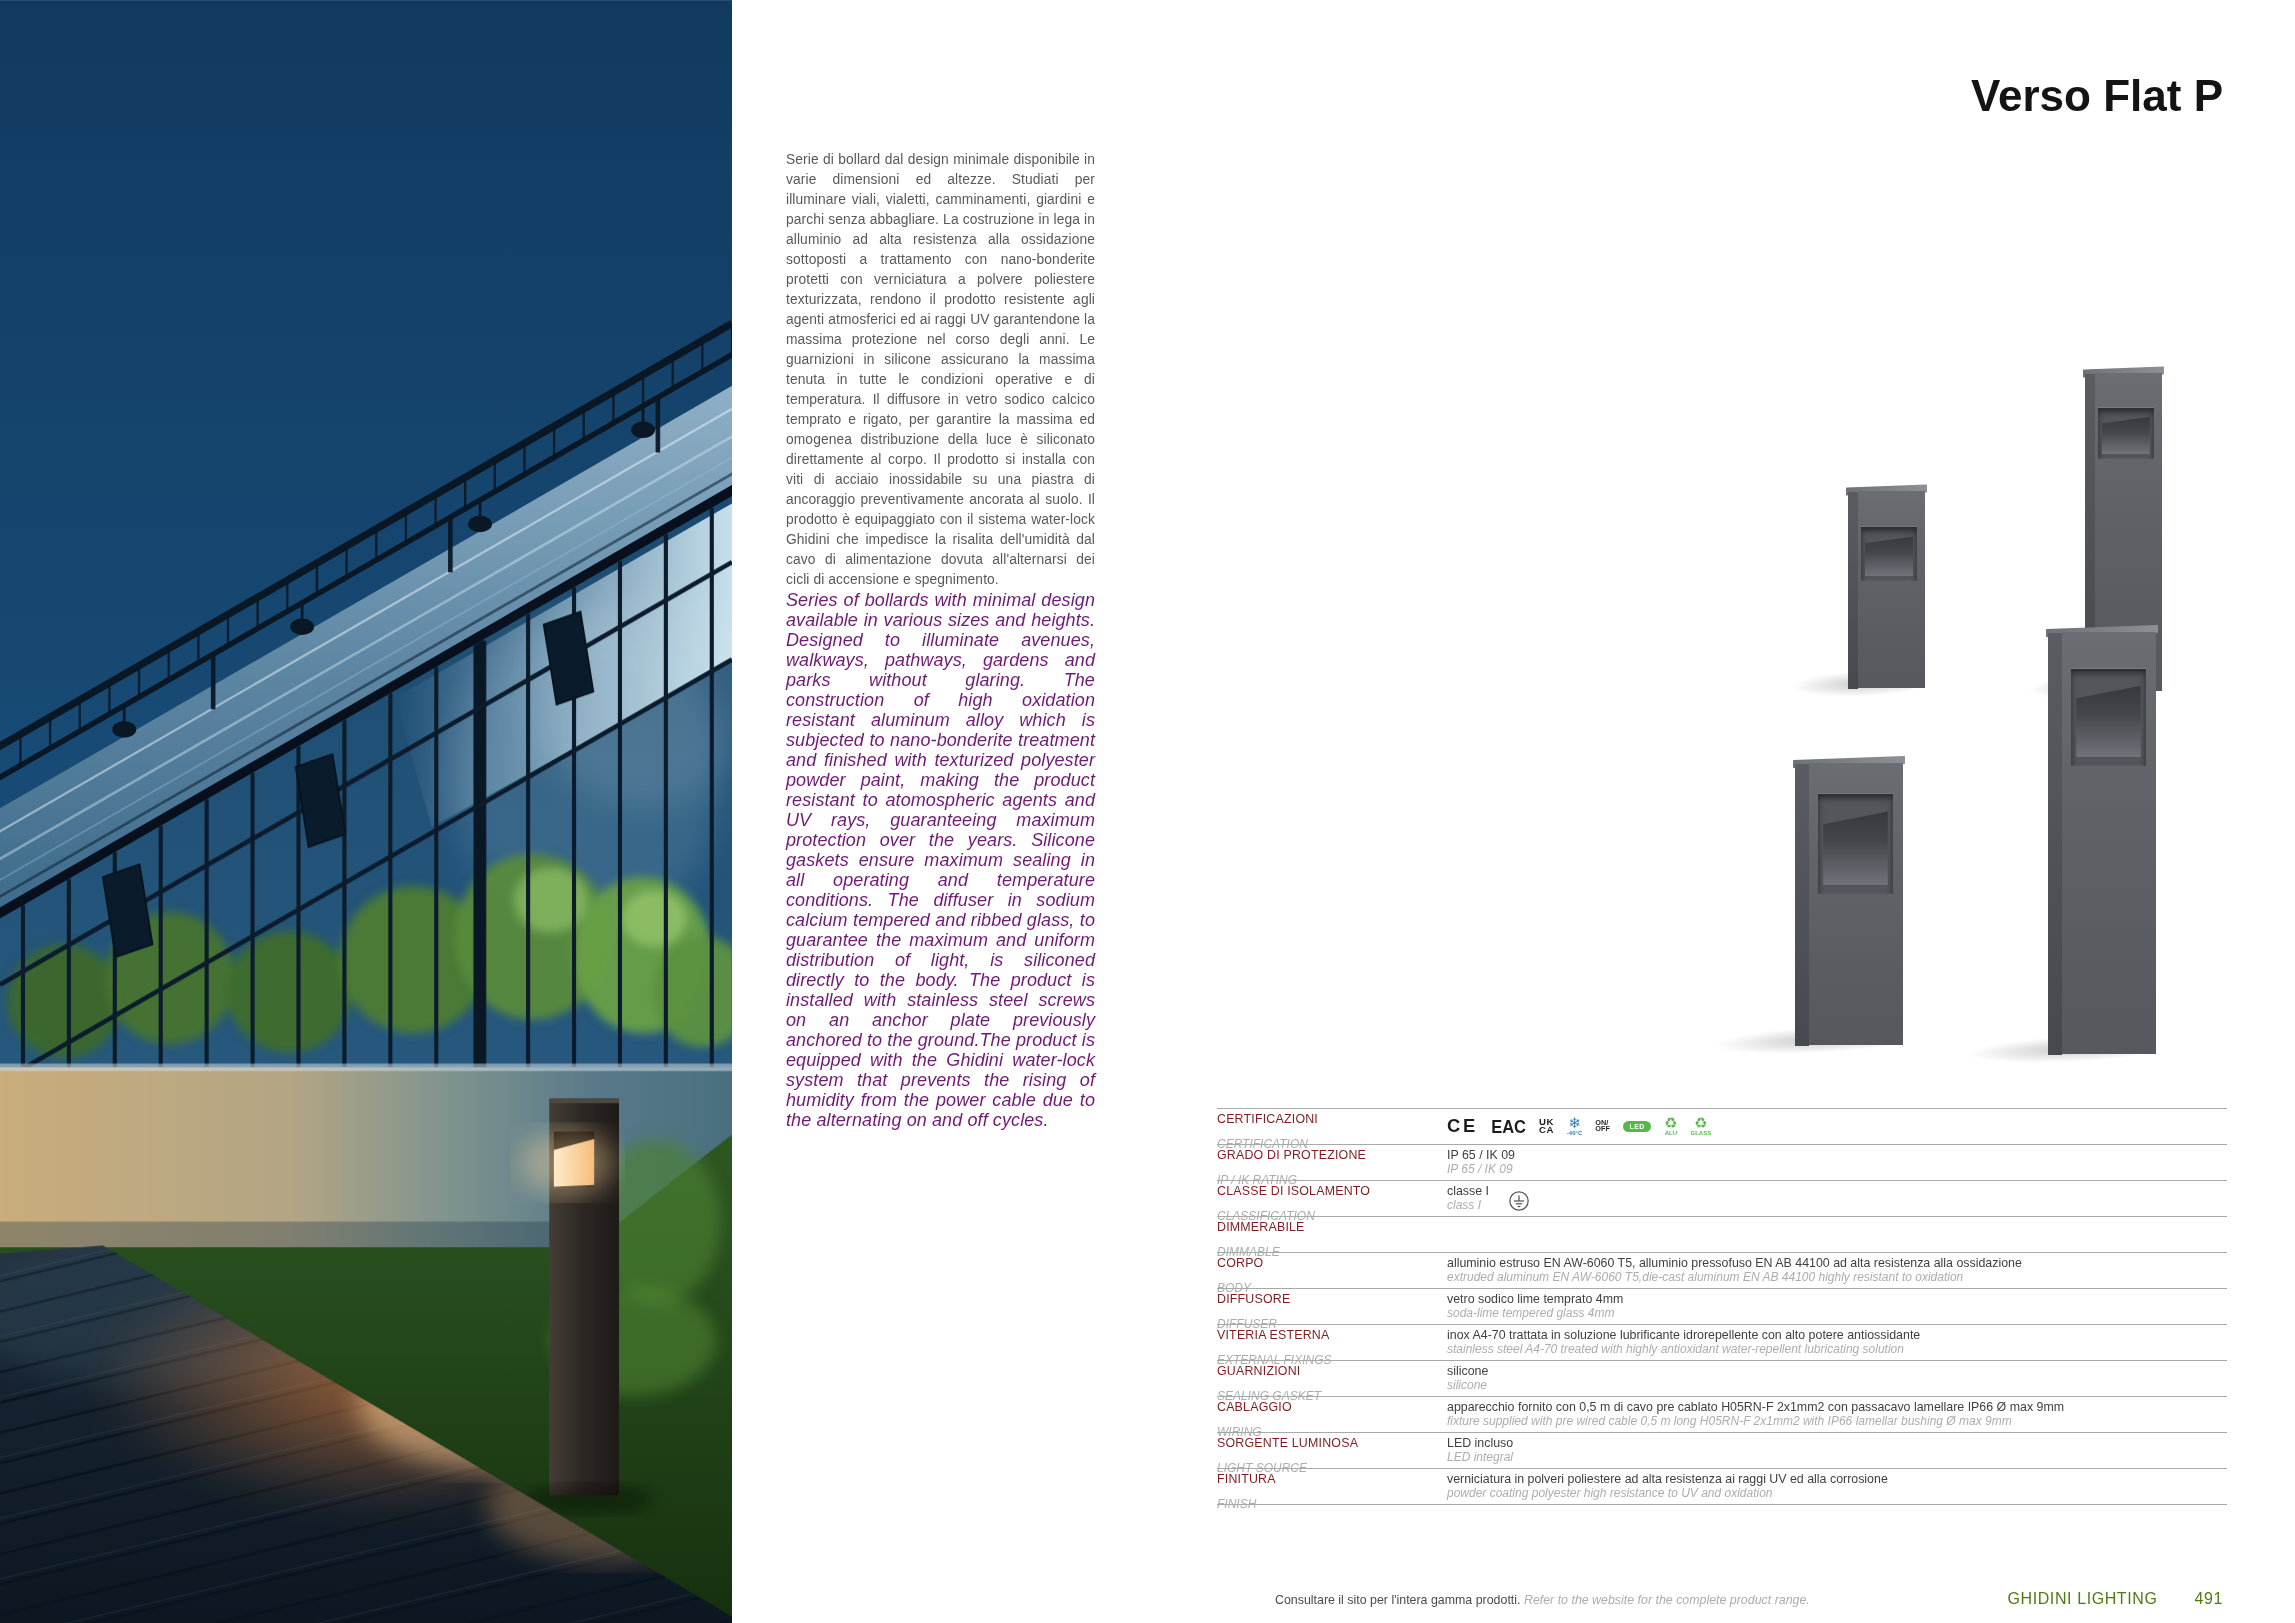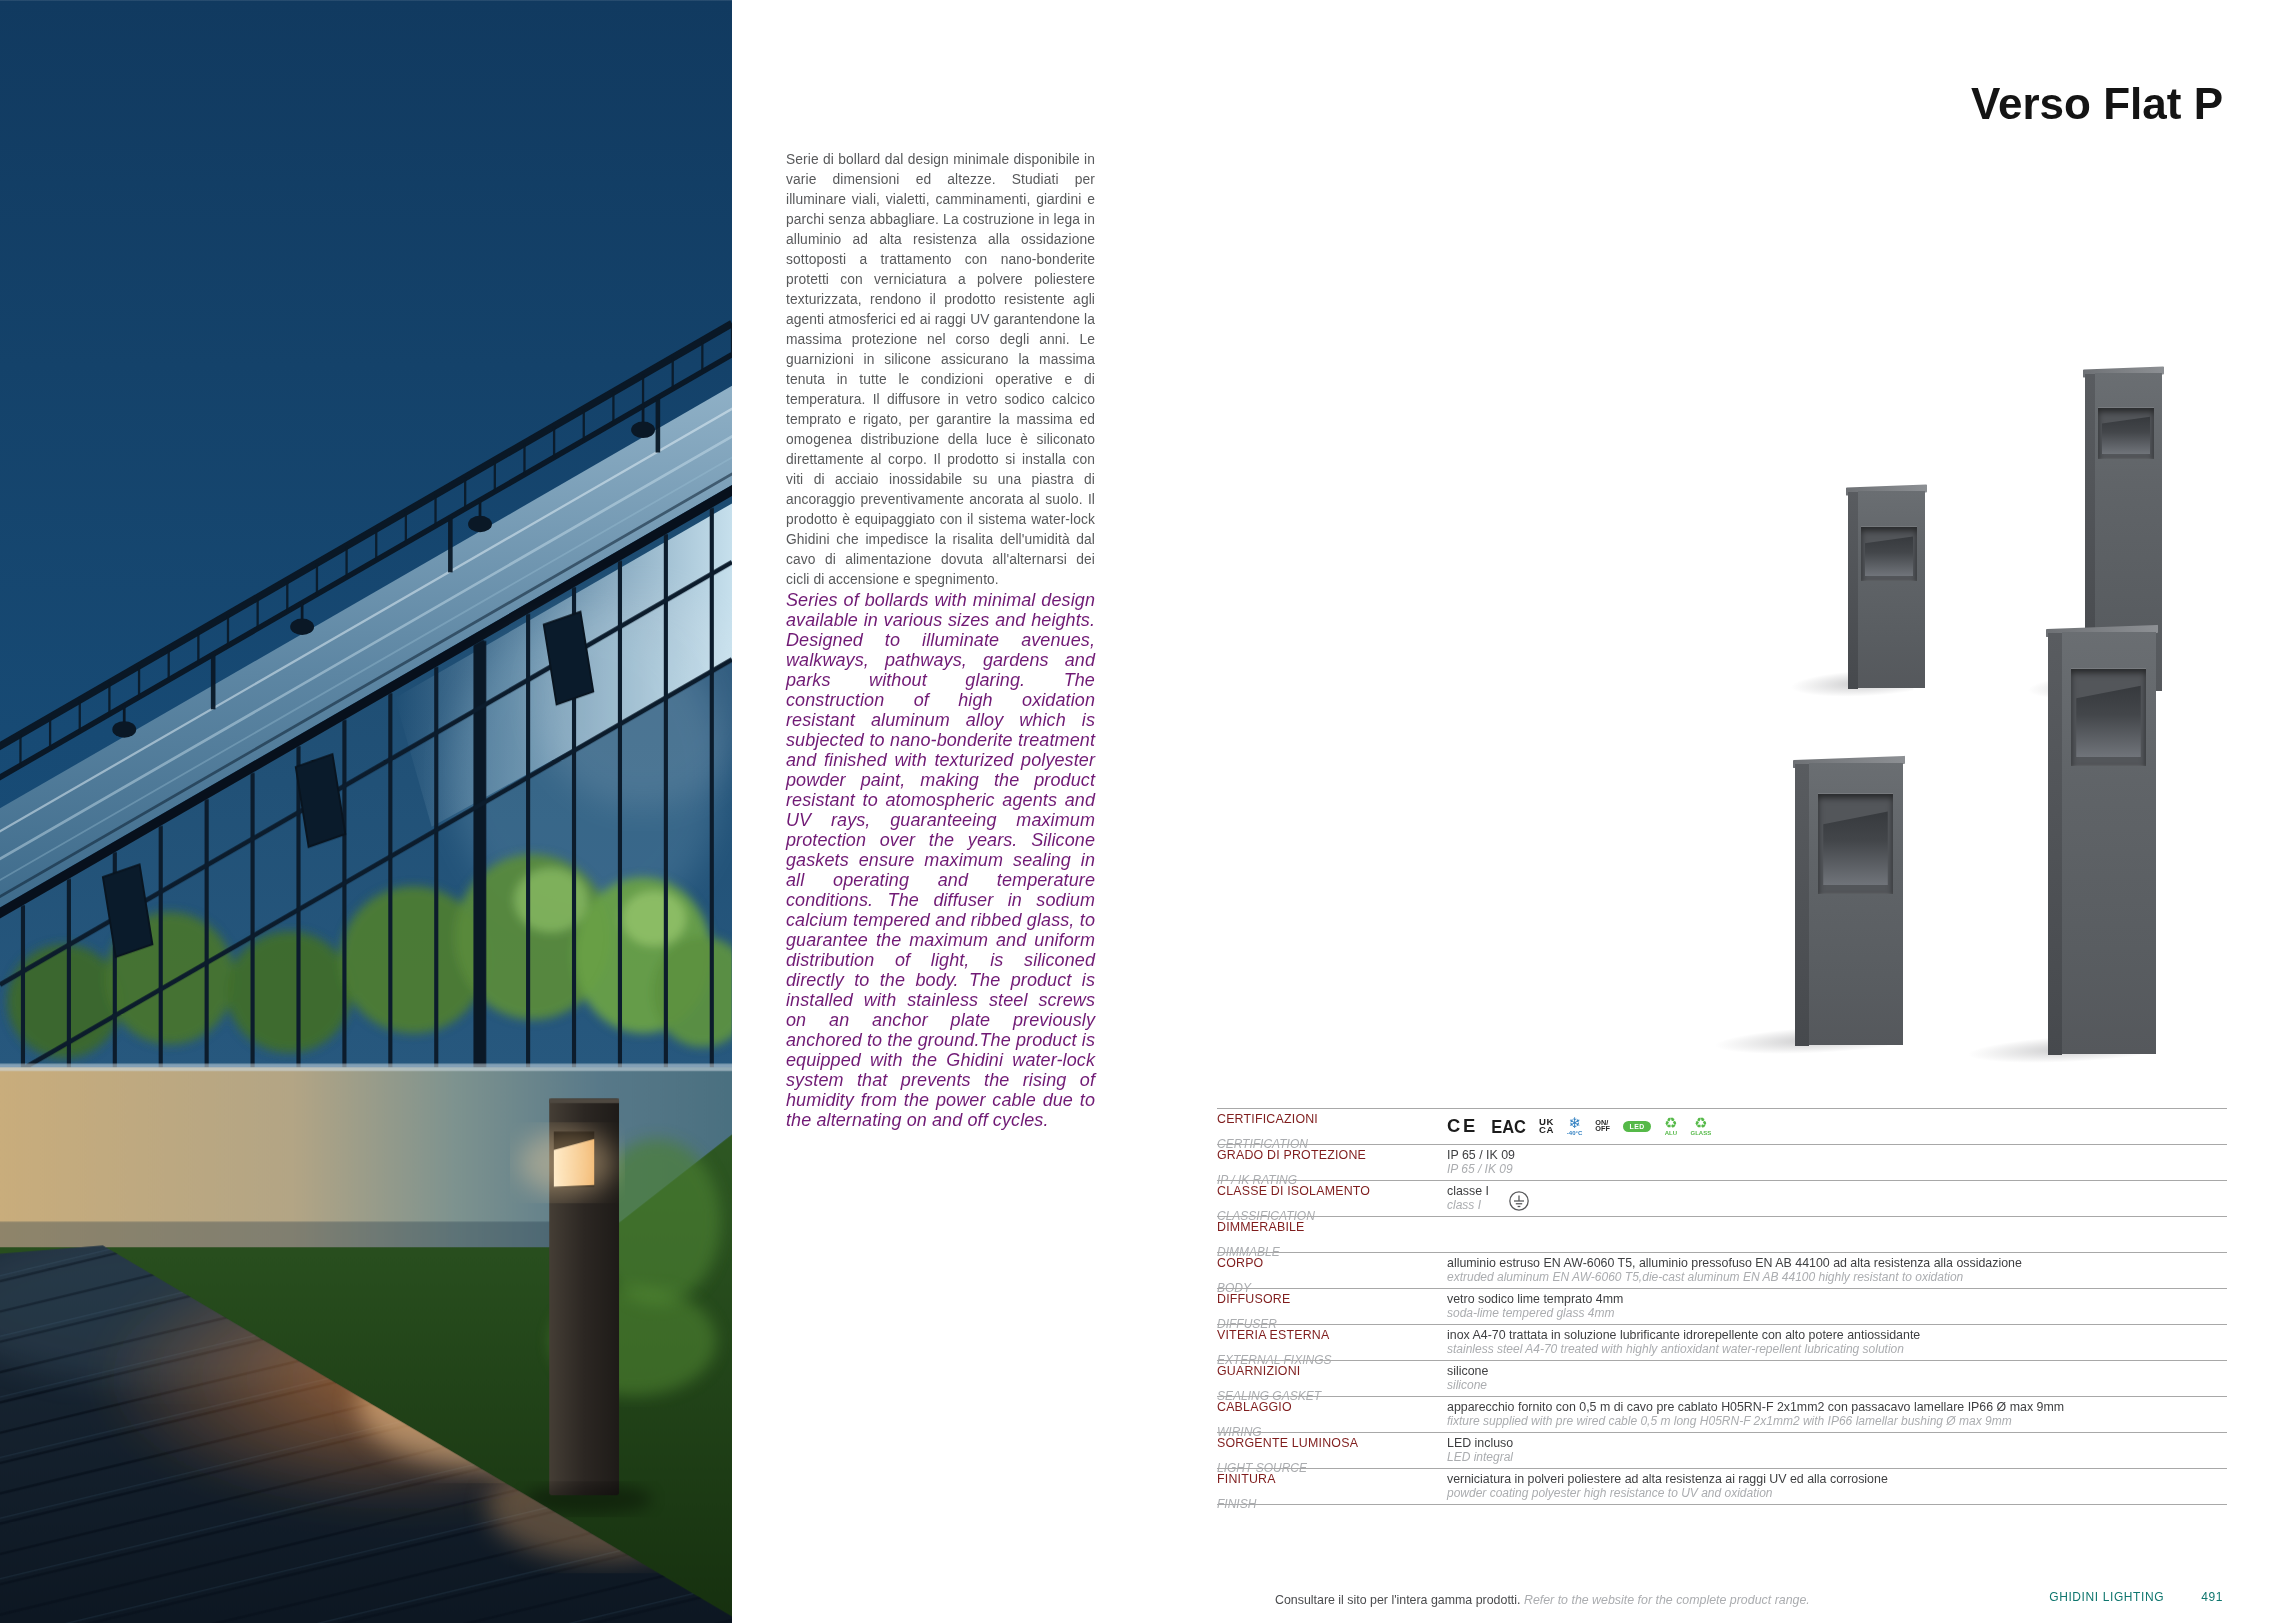--- a/index.html
+++ b/index.html
@@ -11,21 +11,21 @@
   
   .photo { position:absolute; left:0; top:0; width:732px; height:1624px; overflow:hidden; }
   .photo svg { display:block; }
 
   
   .intro { position:absolute; left:786px; top:150px; width:309px; }
   .intro-it { font-size:13.8px; line-height:20px; text-align:justify; color:#58595b; letter-spacing:0.1px; }
   .intro-en { margin-top:19px; font-size:18px; line-height:20px; text-align:justify; font-style:italic; color:#701a75; letter-spacing:0.1px; }
 
   
-  .title { position:absolute; top:50px; left:1194px; right:73px; text-align:right;
+  .title { position:absolute; top:42px; left:1194px; right:73px; text-align:right;
            font-size:44px; font-weight:bold; color:#141414; letter-spacing:0; }
 
   
   .bollard { position:absolute; }
   .b-shadow { position:absolute; bottom:-9.2px; left:-75%; width:160%; height:26px;
               background:radial-gradient(ellipse at 62% 50%, rgba(45,45,50,.26), rgba(45,45,50,0) 70%);
               transform:rotate(-3deg); }
   .b-top   { position:absolute; left:-1.8px; top:-5.5px; right:-1.8px; height:8.3px;
              background:linear-gradient(90deg,#6e7175,#8d9094); transform:skewY(-2.2deg); border-radius:0.9px; }
   .b-side  { position:absolute; left:0; top:0.9px; width:13%; height:100%;
@@ -66,21 +66,21 @@
   .cert-glyph   { text-align:center; }
   .cert-glyph .g{ display:block; font-size:14.7px; line-height:14.7px; }
   .cert-glyph .t{ display:block; font-size:6px; line-height:5.5px; font-weight:bold; }
   .cert-pill    { width:28.5px; height:11px; border-radius:6.4px; color:#fff; font-size:6.9px; font-weight:bold;
                   display:flex; align-items:center; justify-content:center; letter-spacing:0.5px; }
 
   
   .footer-note { position:absolute; left:1275px; top:1593px; font-size:12.4px; }
   .note-it { color:#4a4b4d; }
   .note-en { color:#abadb0; font-style:italic; }
-  .brand-block { position:absolute; right:73px; top:1590px; font-size:12px; color:#0f766e; letter-spacing:0.6px; }
+  .brand-block { position:absolute; right:73px; top:1590px; font-size:16px; color:#4d7c0f; letter-spacing:0.6px; }
   .brand-block .pagenum { margin-left:37px; }
 </style>
 </head>
 <body>
 
 <div class="page">
 
   <div class="photo">
     <svg width="732" height="1624" viewBox="0 0 797 1768">
       <defs>

